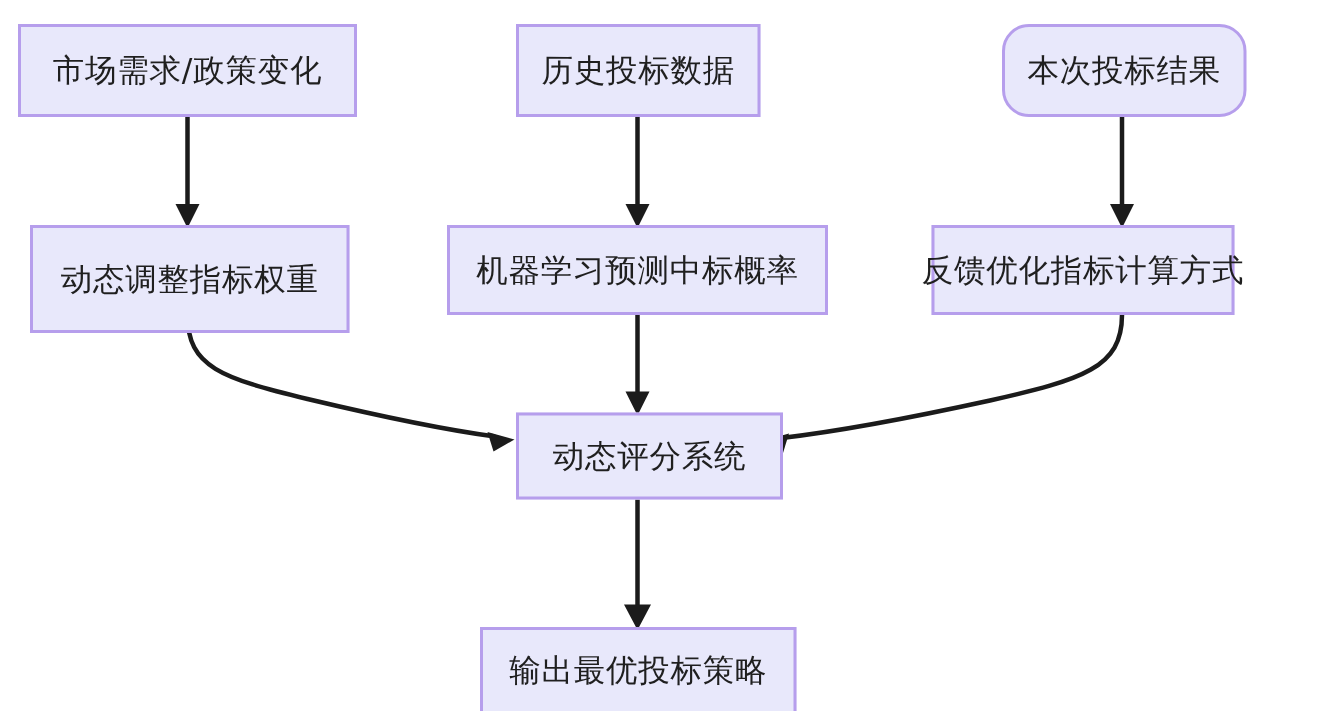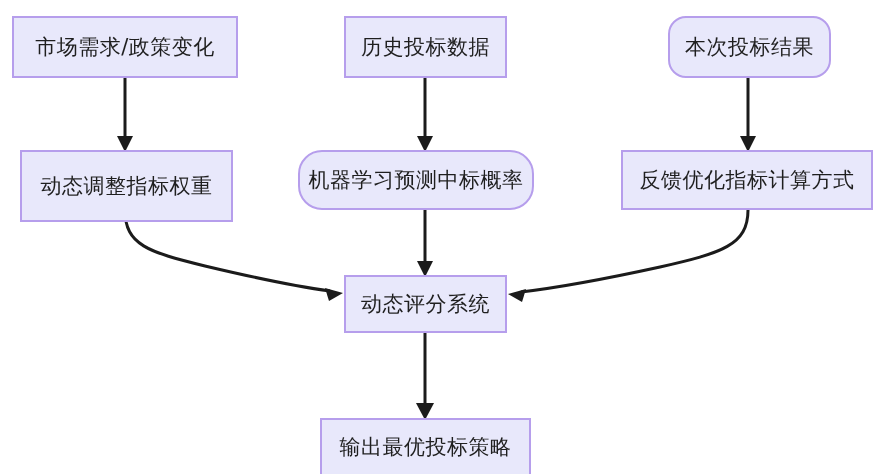--- a/index.html
+++ b/index.html
@@ -102,29 +102,29 @@
   </div>
 
   <div class="node" style="left:668px; top:16px; width:163px; height:62px;border-radius:18px;">
     <span class="node-label">本次投标结果</span>
   </div>
 
   <div class="node" style="left:20px; top:150px; width:213px; height:72px;">
     <span class="node-label">动态调整指标权重</span>
   </div>
 
-  <div class="node" style="left:298px; top:150px; width:236px; height:60px;border-radius:24px;">
+  <div class="node" style="left:298px; top:150px; width:254px; height:60px;">
     <span class="node-label">机器学习预测中标概率</span>
   </div>
 
-  <div class="node" style="left:621px; top:150px; width:252px; height:60px;">
+  <div class="node" style="left:621px; top:150px; width:202px; height:60px;">
     <span class="node-label">反馈优化指标计算方式</span>
   </div>
 
-  <div class="node" style="left:344px; top:275px; width:163px; height:58px;">
+  <div class="node" style="left:344px; top:275px; width:178px; height:58px;">
     <span class="node-label">动态评分系统</span>
   </div>
 
   <div class="node" style="left:320px; top:418px; width:211px; height:58px;">
     <span class="node-label">输出最优投标策略</span>
   </div>
 
 </div>
 
 </body></html>

